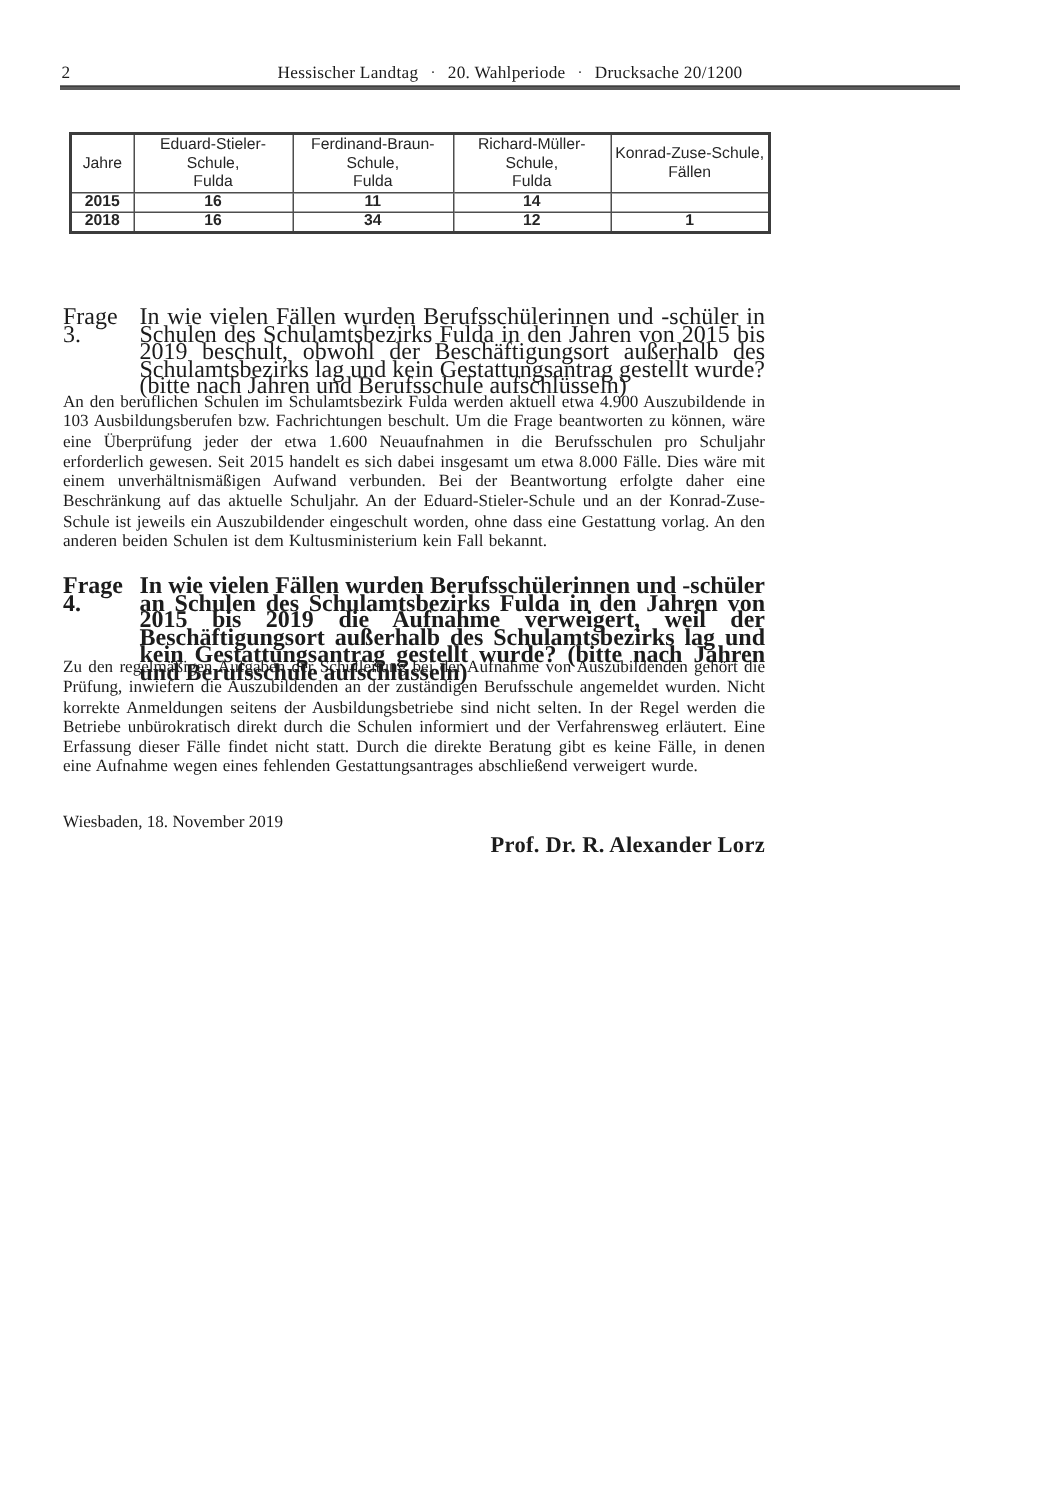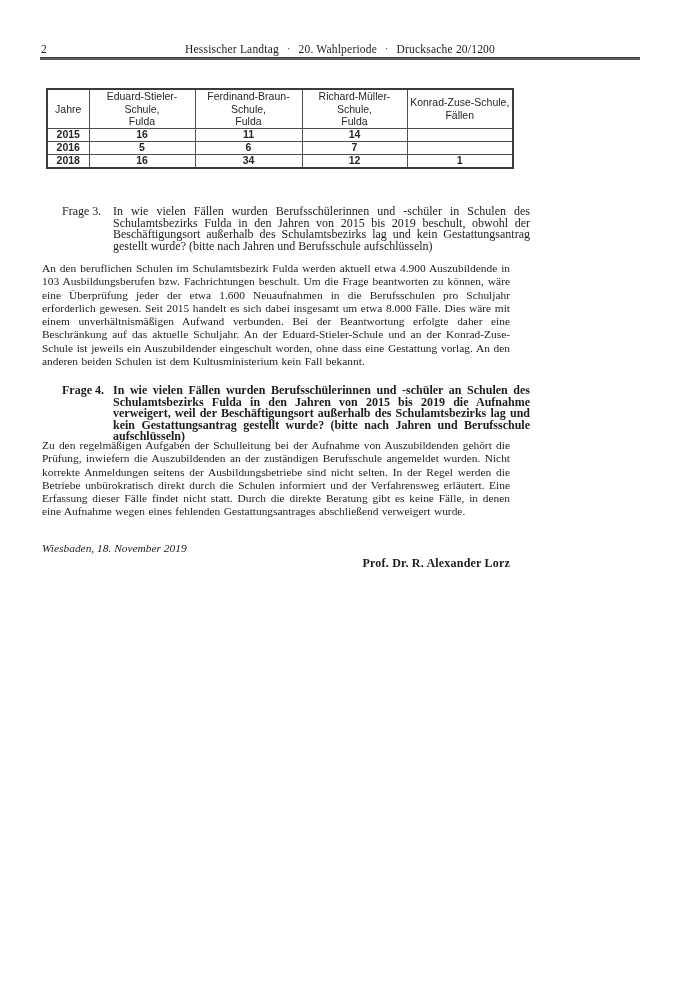--- a/index.html
+++ b/index.html
@@ -82,23 +82,22 @@
     height: 12px;
     line-height: 11px;
     font-weight: bold;
   }
   
   .frage {
     position: absolute;
     left: 42px;
     width: 468px;
     display: flex;
-    font-size: 12px;
+    font-size: 16px;
     line-height: 11.5px;
-    margin-left: 20px;
   }
   .frage-label {
     width: 51px;
     flex: none;
   }
   .frage-text {
     flex: 1;
     text-align: justify;
   }
   
@@ -110,30 +109,29 @@
     font-size: 11.4px;
     line-height: 13.3px;
     word-spacing: 0.6px;
   }
   
   .closing-date {
     position: absolute;
     left: 42px;
     top: 542px;
     font-size: 11.4px;
-    font-style: italic;
   }
   .signature {
     position: absolute;
     left: 42px;
     top: 556px;
     width: 468px;
     text-align: right;
     font-weight: bold;
-    font-size: 12px;
+    font-size: 15px;
     letter-spacing: 0.2px;
   }
 </style>
 </head>
 <body>
 
 <div class="page">
 
   <div class="header-line">
     <span class="page-number">2</span>
@@ -166,27 +164,20 @@
       </thead>
     <tbody>
         <tr>
           <td>2015</td>
           <td>16</td>
           <td>11</td>
           <td>14</td>
           <td></td>
         </tr>
         <tr>
-          <td>2016</td>
-          <td>5</td>
-          <td>6</td>
-          <td>7</td>
-          <td></td>
-        </tr>
-        <tr>
           <td>2018</td>
           <td>16</td>
           <td>34</td>
           <td>12</td>
           <td>1</td>
         </tr>
       </tbody>
   </table>
 
   <div class="frage" style="top:206px;">

